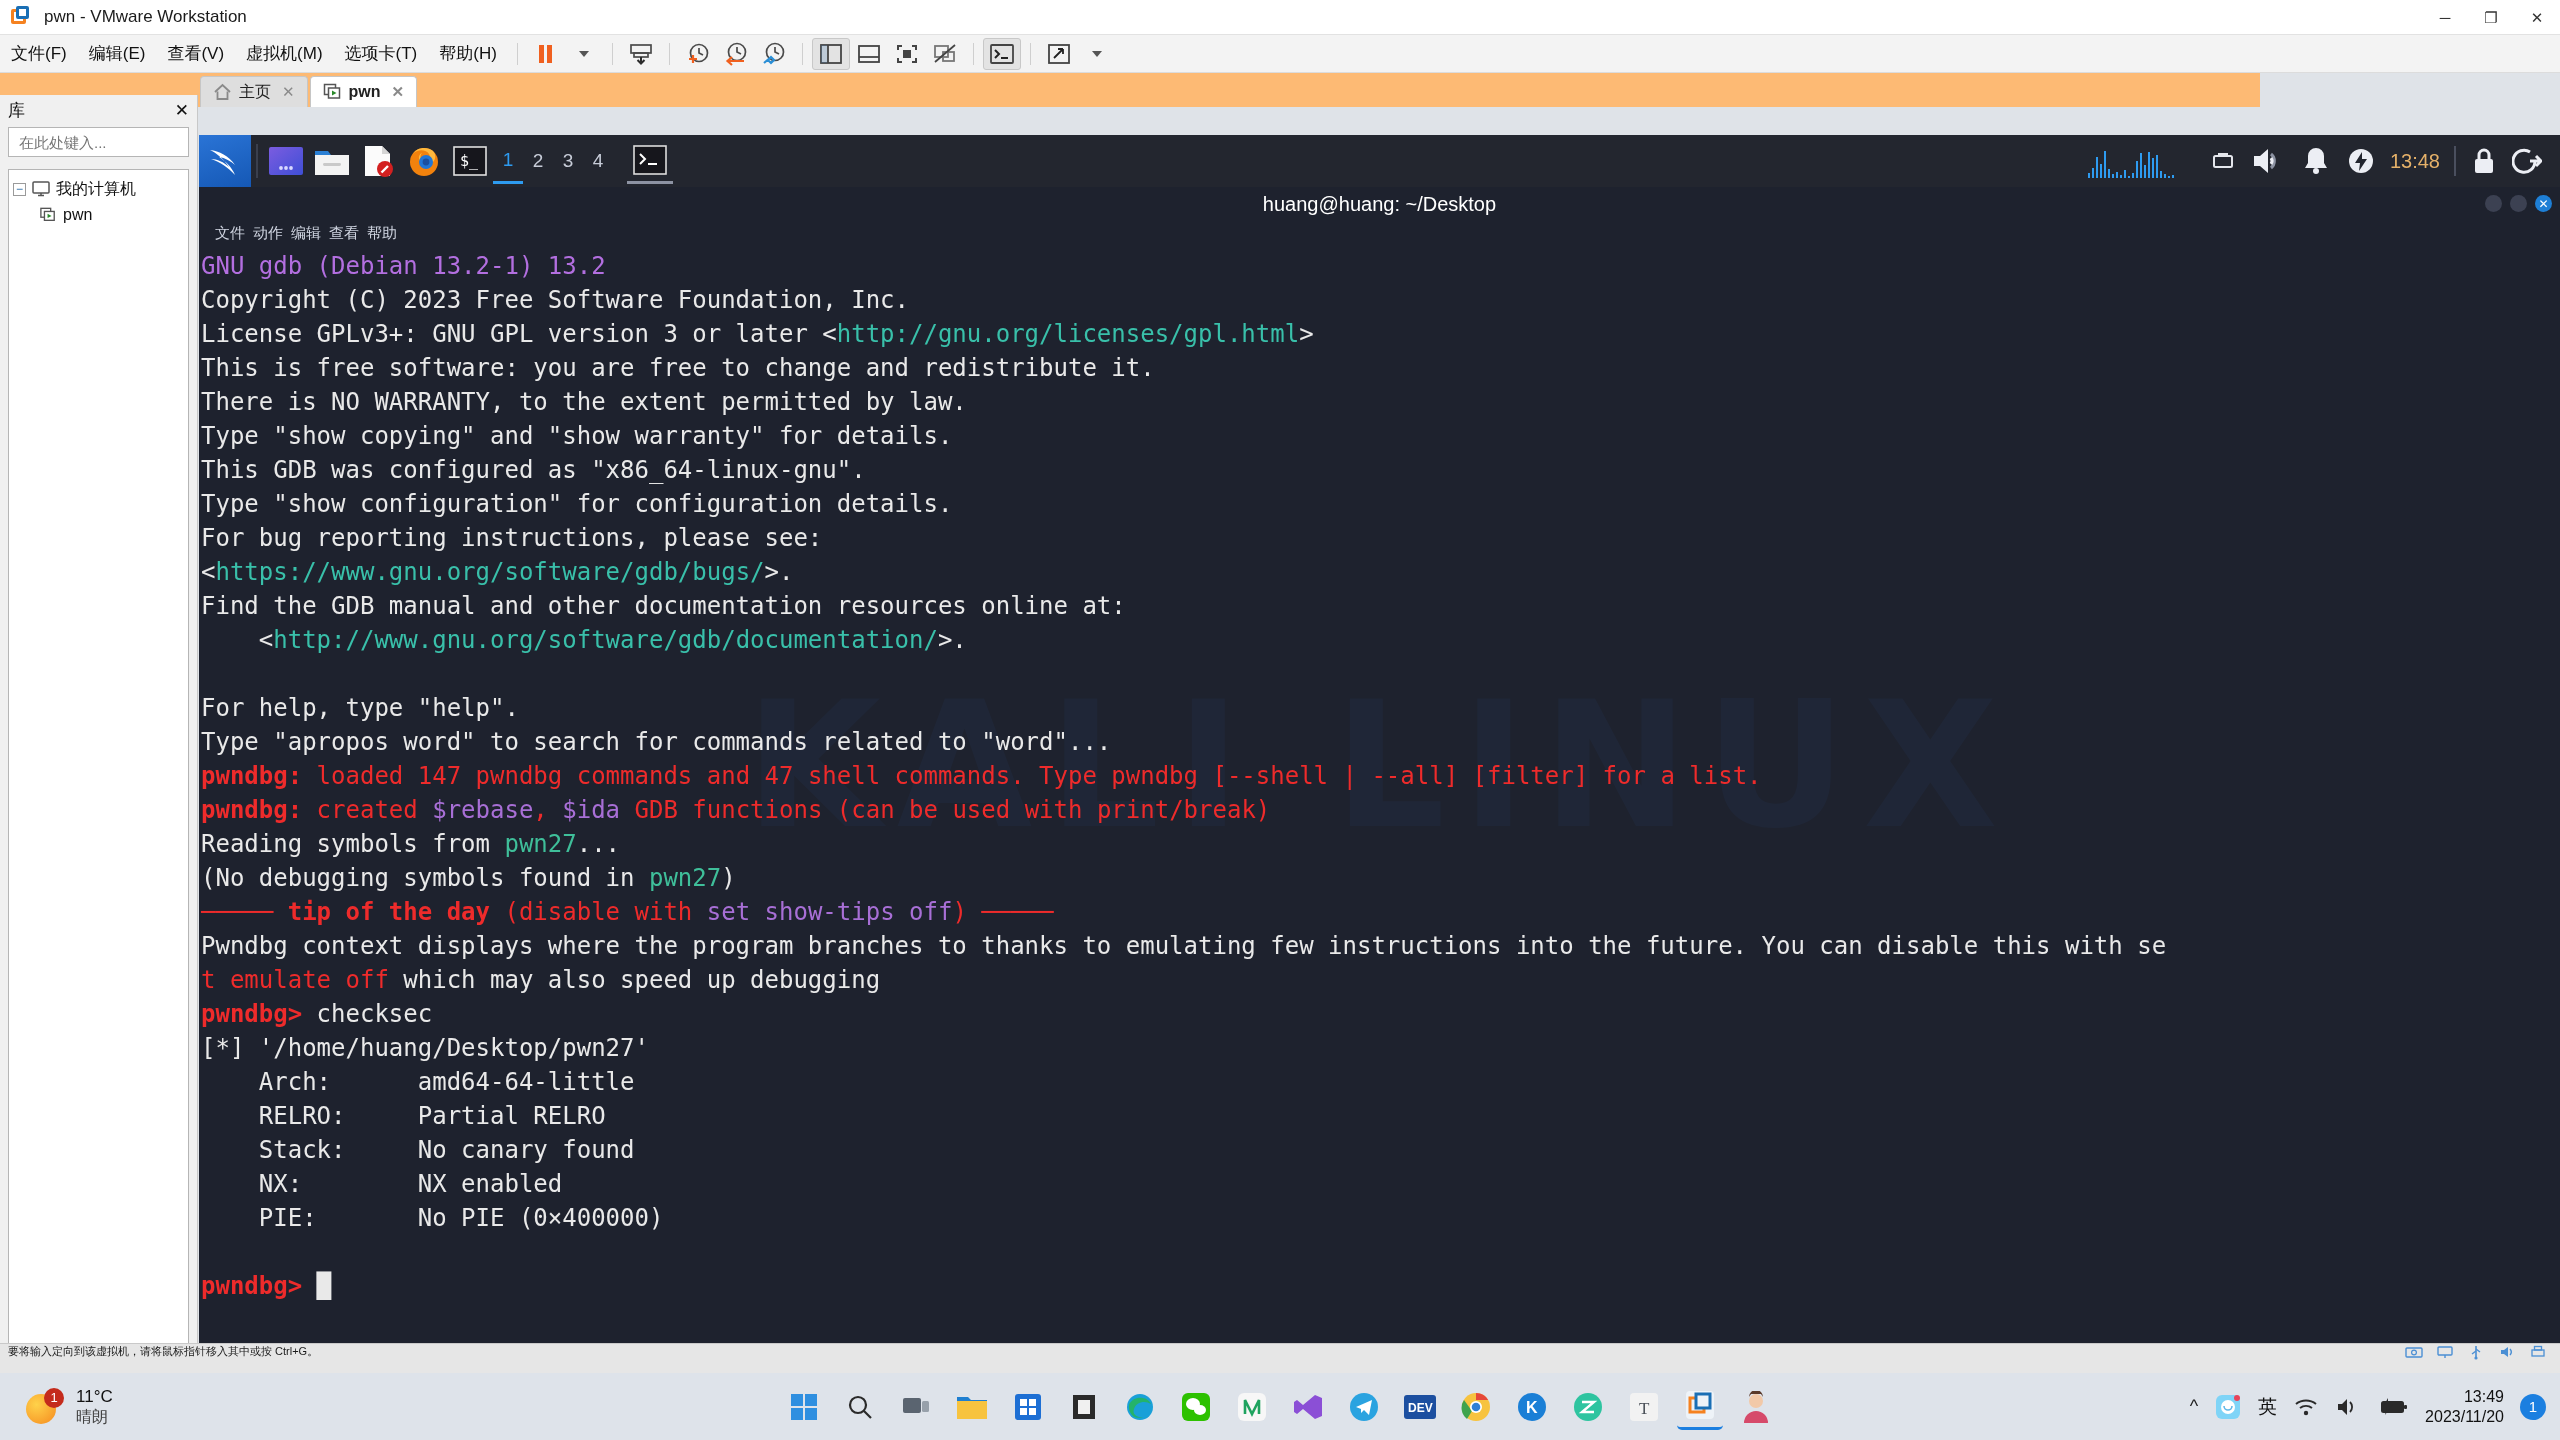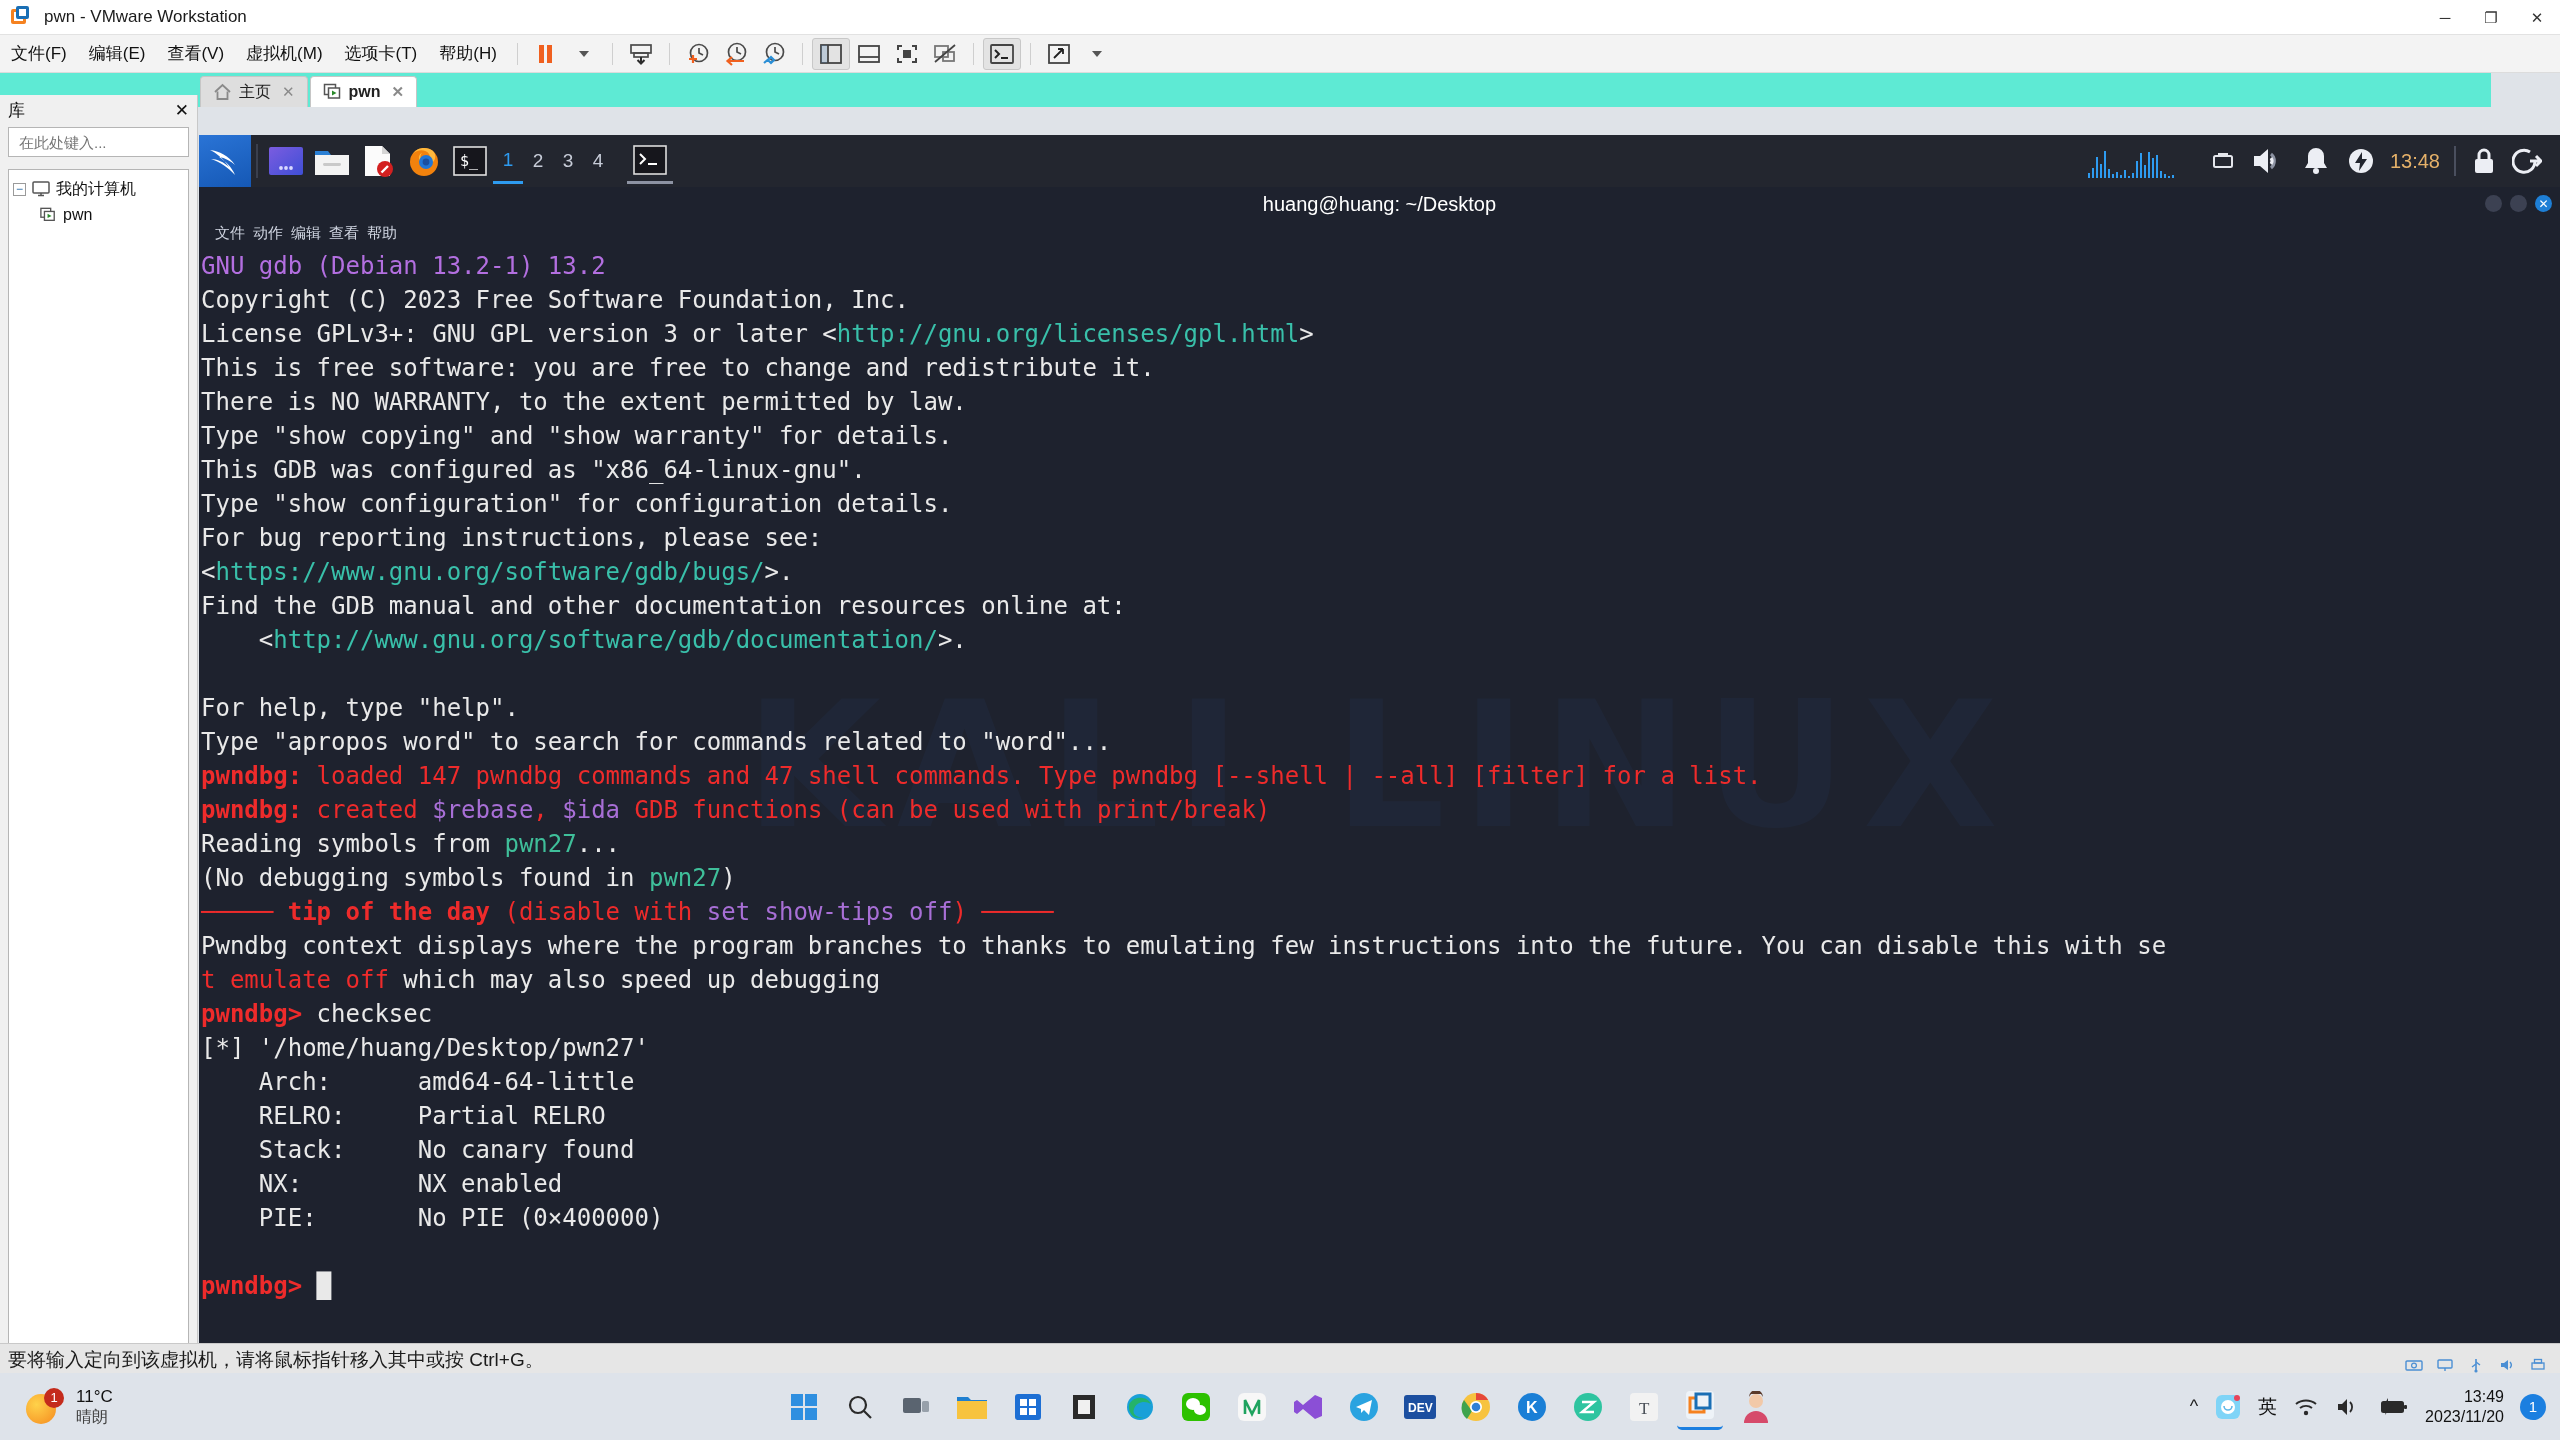--- a/index.html
+++ b/index.html
@@ -57,22 +57,22 @@
   .tb-btn {
     width: 38px; height: 32px; display: flex; align-items: center;
     justify-content: center; position: relative;
   }
   .tb-btn.active { background: #e3e3e3; border: 1px solid #c8c8c8; border-radius: 3px; }
   .caret { width: 0; height: 0; border-left: 5px solid transparent;
            border-right: 5px solid transparent; border-top: 6px solid #555; }
 
   
   .vm-tabs {
-    position: absolute; left: 0; top: 73px; width: 2491px; height: 34px;
-    background: #5eead4;
+    position: absolute; left: 0; top: 73px; width: 2260px; height: 34px;
+    background: #fdba74;
     padding-left: 22px;
   }
   .tabstrip { position: absolute; left: 200px; top: 0; display: flex; height: 34px; align-items: flex-end; }
   .vtab {
     height: 31px; display: flex; align-items: center; padding: 0 12px;
     font-size: 16px; color: #222; border: 1px solid #c6c6c6;
     border-bottom: none; border-radius: 4px 4px 0 0; margin-right: 2px;
     background: #dedede; gap: 7px;
   }
   .vtab.active { background: #ffffff; font-weight: bold; }
@@ -170,21 +170,21 @@
     pointer-events: none; opacity: 0.045; color: #3b82f6;
     font-family: "DejaVu Sans", sans-serif; font-weight: bold;
     font-size: 175px; display: flex; align-items: center; justify-content: center;
     letter-spacing: 16px;
   }
 
   
   .vm-status {
     position: absolute; left: 0; top: 1343px; width: 2560px; height: 30px;
     background: #e6e6e6; border-top: 1px solid #c9c9c9;
-    display: flex; align-items: flex-end; font-size: 19px; color: #1b1b1b;
+    display: flex; align-items: flex-start; font-size: 11px; color: #1b1b1b;
     padding-left: 8px;
     gap: 16px;
   }
   .vm-status-right { margin-left: auto; display: flex; gap: 11px; padding-right: 12px; align-items: center; }
   .st-ico { width: 20px; height: 16px; display: flex; align-items: center; justify-content: center; }
 
   
   .wtaskbar {
     position: absolute; left: 0; top: 1373px; width: 2560px; height: 67px;
     background: #dee3ea; display: flex; align-items: center;

